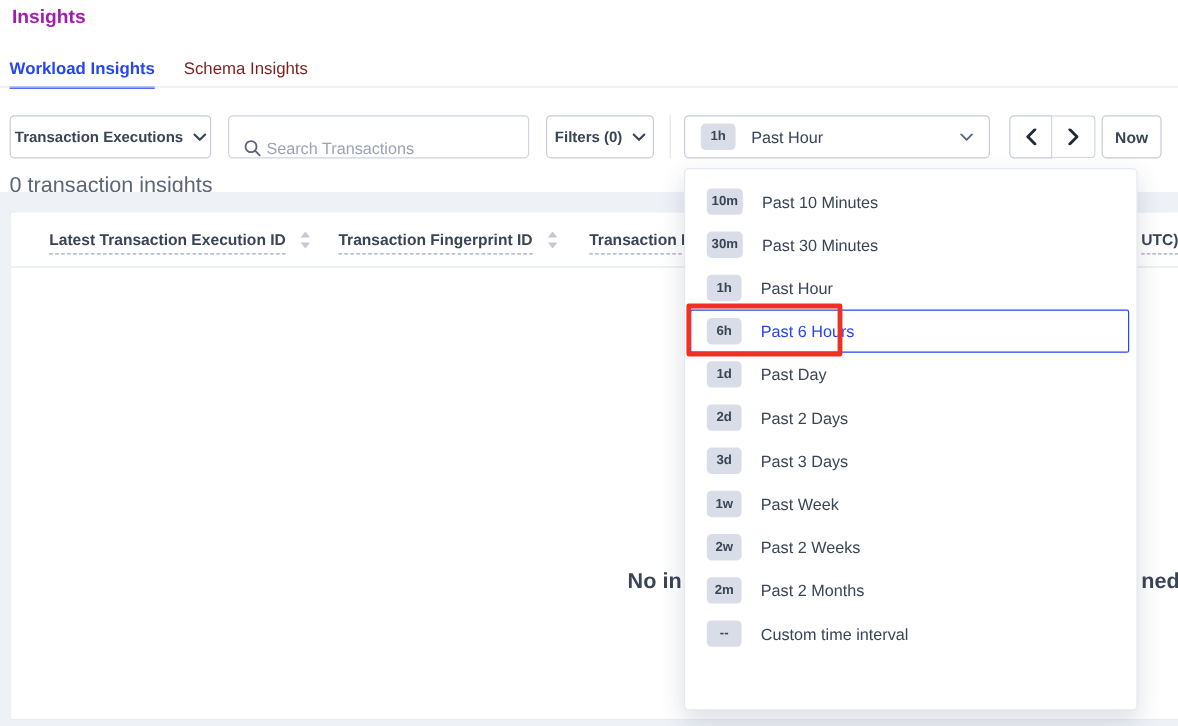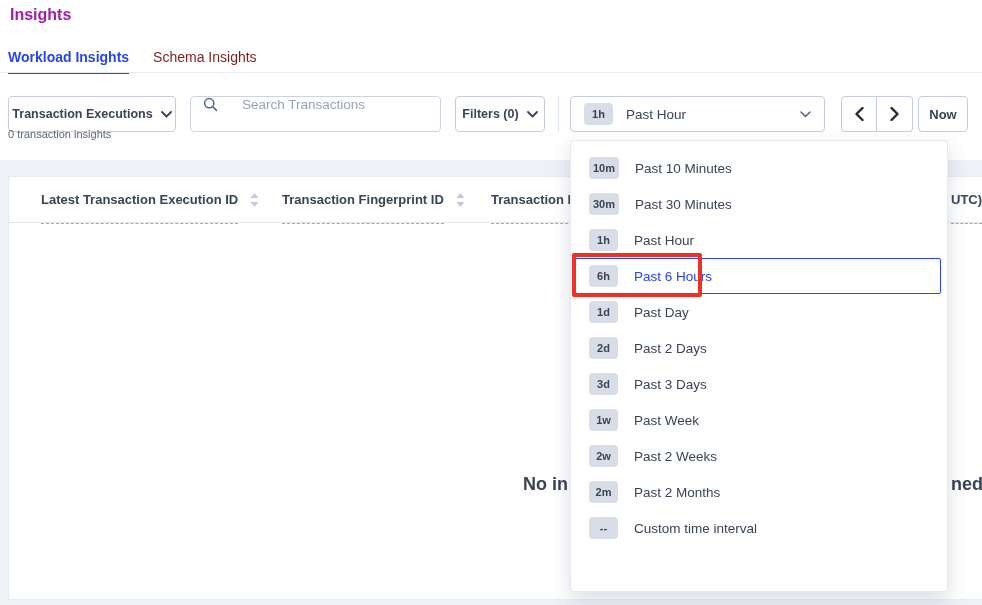--- a/index.html
+++ b/index.html
@@ -30,21 +30,21 @@
   .btn {
     position:absolute; top:0; height:36px;
     background:#fff; border:1px solid #c6ccd9; border-radius:4px;
     display:flex; align-items:center; justify-content:center; gap:8px;
     font-size:12.5px; font-weight:700; color:#394455; cursor:pointer;
   }
   .type-select { left:8px; width:168px; }
   .searchbox {
     position:absolute; left:190px; top:0; width:251px; height:36px;
     background:#fff; border:1px solid #ced4df; border-radius:4px;
-    display:flex; align-items:flex-start; padding:0 12px; gap:24px;
+    display:flex; align-items:flex-end; padding:0 12px; gap:4px;
   }
   .searchbox input {
     border:none; outline:none; flex:1; font-size:13.5px;
     font-family:"Liberation Sans",sans-serif; color:#394455; background:transparent;
   }
   .searchbox input::placeholder { color:#9aa3b5; }
   .filters-btn { left:455px; width:90px; }
   .toolbar-vdivider { position:absolute; left:558px; top:0; width:1px; height:36px; background:#dfe3ea; }
 
   .time-picker {
@@ -63,33 +63,33 @@
 
   .arrow-group { position:absolute; left:841px; top:0; display:flex; }
   .arrow-btn {
     width:36px; height:36px; background:#fff; border:1px solid #c6ccd9;
     display:flex; align-items:center; justify-content:center; cursor:pointer;
   }
   .arrow-btn.prev { border-radius:4px 0 0 4px; }
   .arrow-btn.next { border-radius:0 4px 4px 0; border-left:none; }
   .now-btn { left:918px; width:50px; font-size:13px; }
 
-  .summary-line { position:absolute; left:8px; top:128px; font-size:11px; color:#5b6679; }
+  .summary-line { position:absolute; left:8px; top:144px; font-size:18px; color:#5b6679; }
 
   
   .content-area { position:absolute; left:0; top:160px; right:0; bottom:0; background:#eef1f6; }
   .card {
     position:absolute; left:8px; top:16px; right:0; bottom:5px;
     background:#fff; border:1px solid #e7ebf1; border-right:none; border-radius:3px 0 0 0;
   }
   .thead-row { position:absolute; left:0; right:0; top:0; height:46px; border-bottom:1px solid #e2e7ee; }
   .th { position:absolute; top:15px; display:flex; align-items:flex-start; cursor:pointer; }
   .th .th-label {
     font-size:13px; font-weight:700; color:#394455;
-    border-bottom:1px dashed #9fa9ba; padding-bottom:16px; white-space:nowrap;text-align:center;
+    border-bottom:1px dashed #9fa9ba; padding-bottom:4px; white-space:nowrap;text-align:center;
   }
   .th .sort-icon { margin-left:12px; margin-top:1px; }
   .th-col1 { left:32px; }
   .th-col2 { left:273px; }
   .th-col3 { left:482px; }
   .th-col4 { left:942px; }
 
   .empty-frag {
     position:absolute; top:297px; font-size:18px; font-weight:700; color:#394455; white-space:nowrap;
   }

